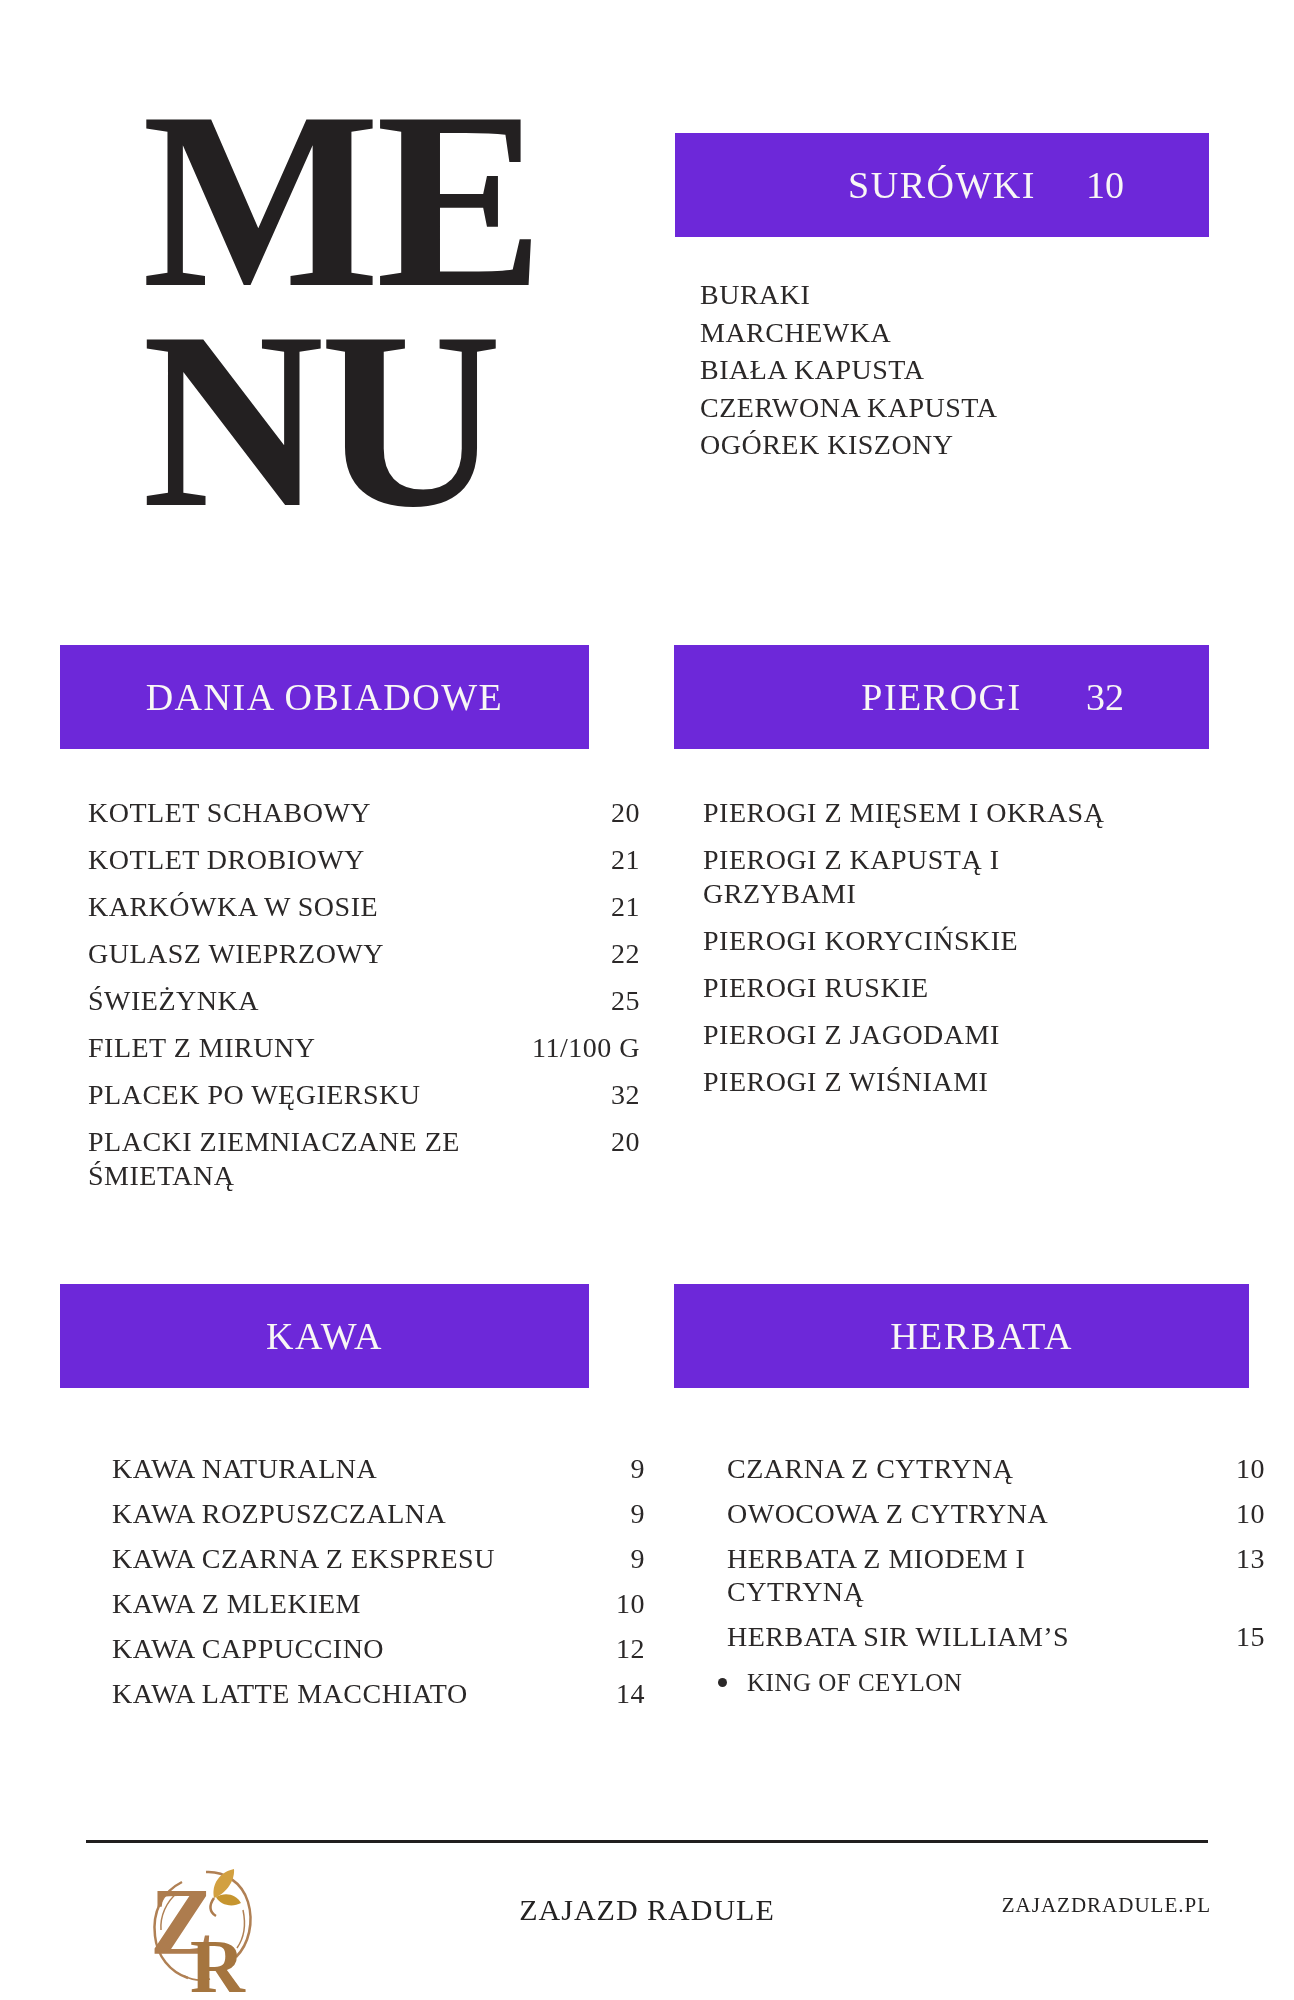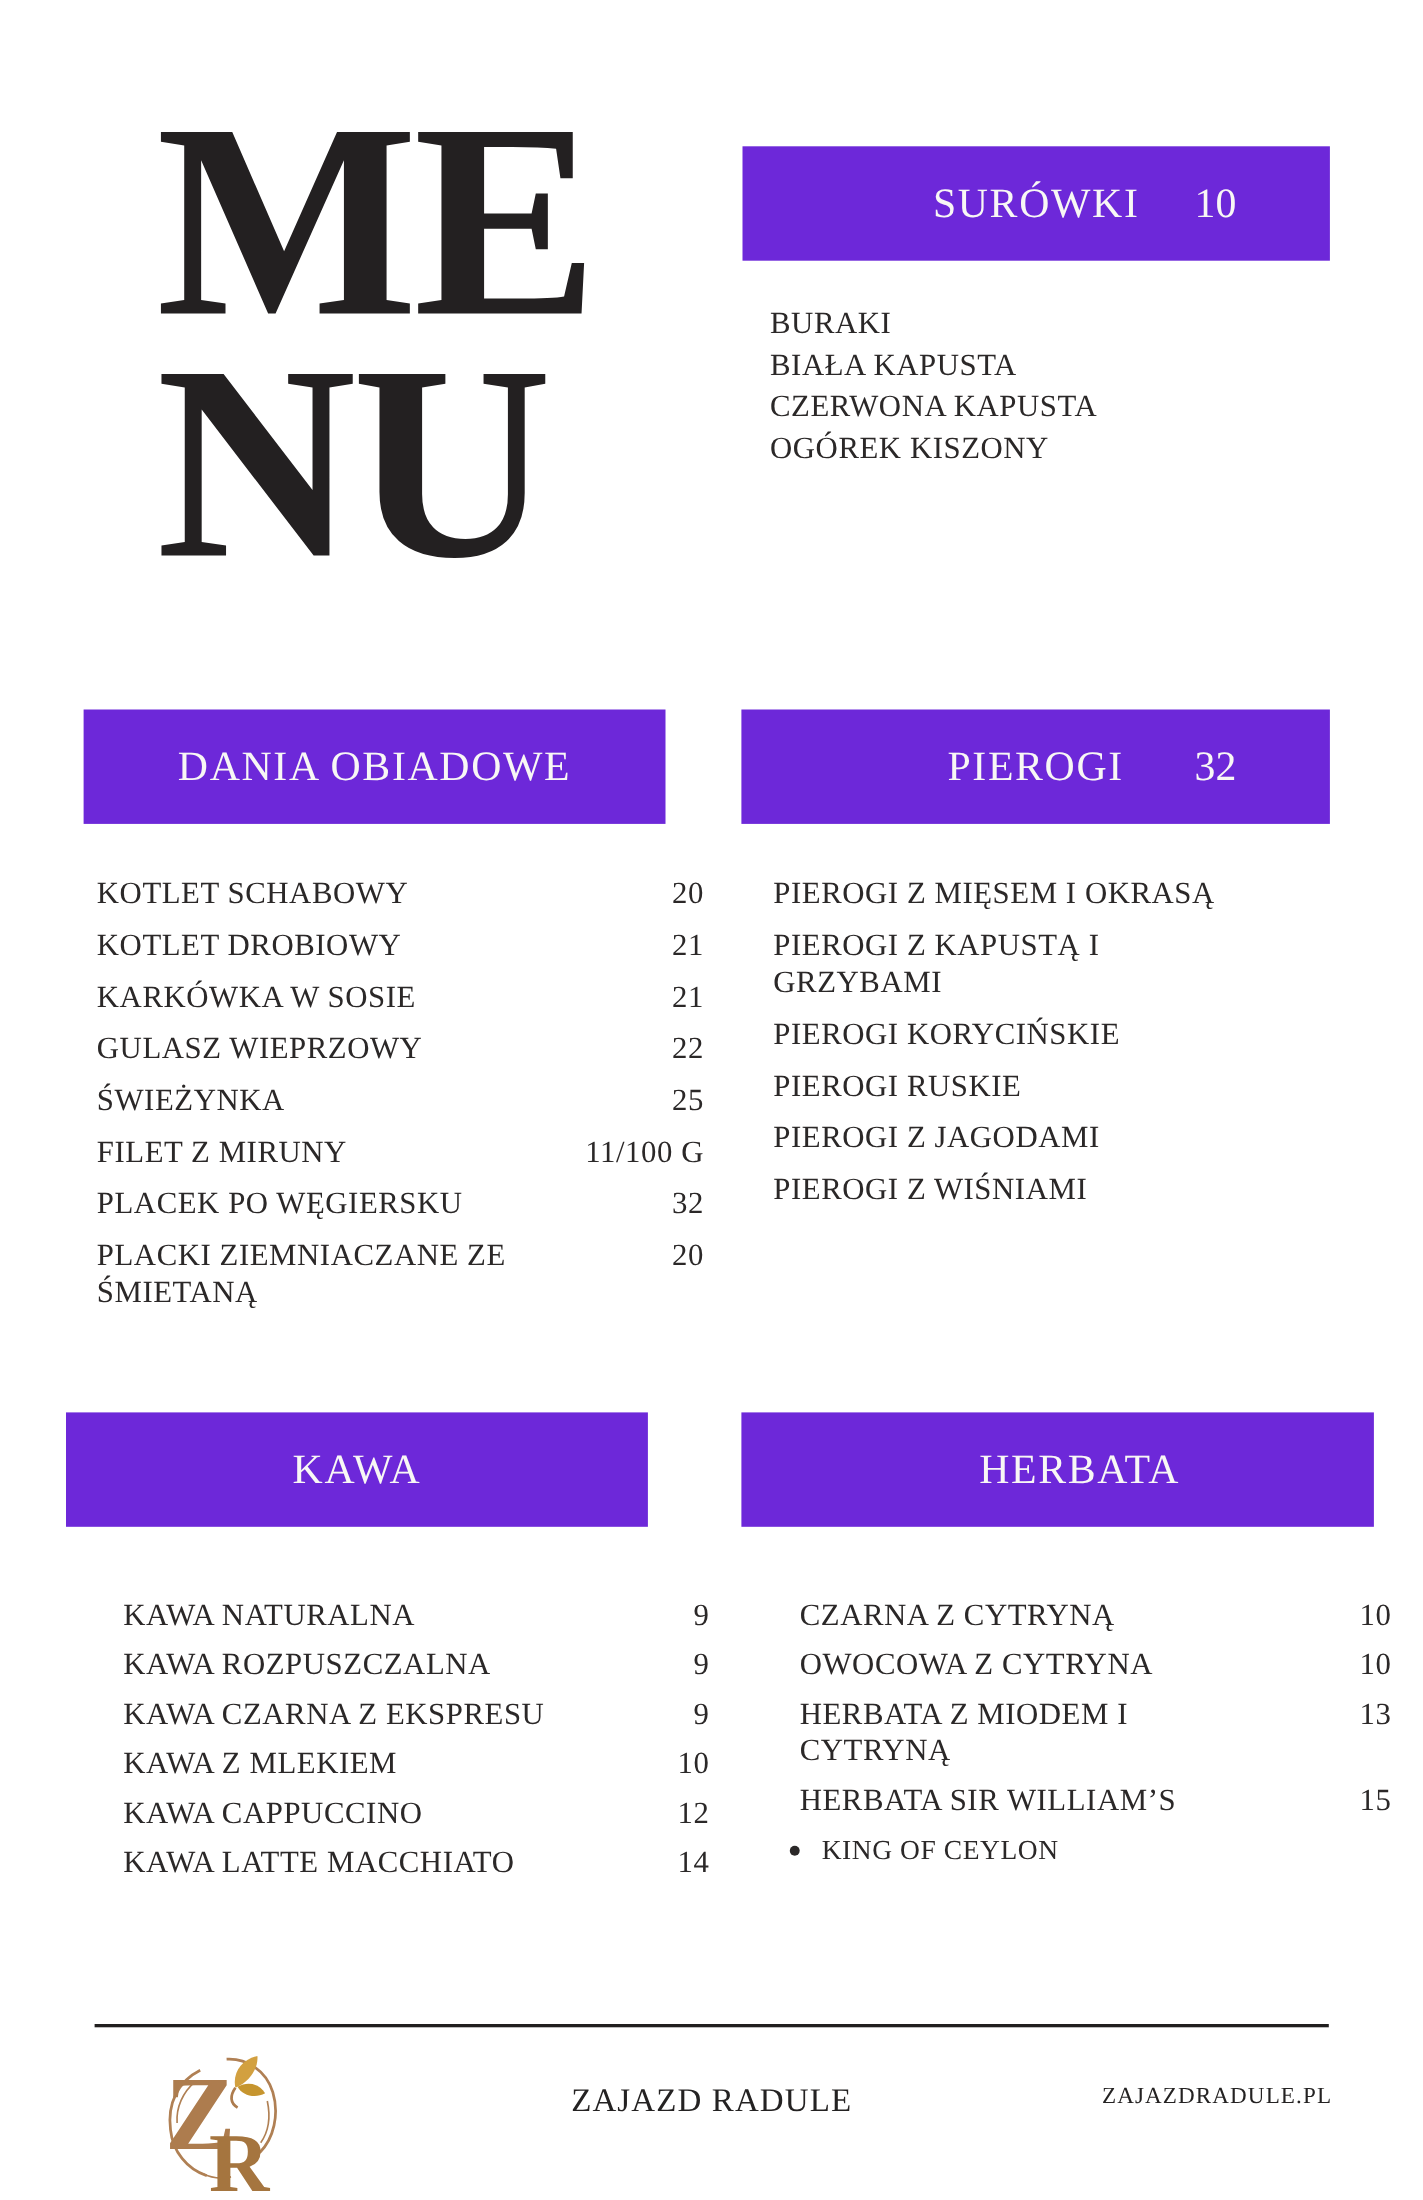--- a/index.html
+++ b/index.html
@@ -19,21 +19,21 @@
   .banner{
     position:absolute;height:104px;background:#6d28d9;color:#f8f7f5;
     display:flex;align-items:center;justify-content:center;
     font-size:38px;letter-spacing:1.5px;
   }
   .banner .bprice{
     position:absolute;right:85px;top:0;height:104px;
     display:flex;align-items:center;font-size:38px;letter-spacing:0;
   }
   #banner-surowki{left:675px;top:133px;width:534px;}
-  #banner-dania  {left:76px; top:645px;width:529px;}
+  #banner-dania  {left:60px; top:645px;width:529px;}
   #banner-pierogi{left:674px;top:645px;width:535px;}
   #banner-kawa   {left:60px; top:1284px;width:529px;}
   #banner-herbata{left:674px;top:1284px;width:535px;padding-left:40px;}
   
   .plain-list{
     position:absolute;left:700px;top:276px;
     font-size:28px;line-height:37.5px;letter-spacing:0.5px;
   }
   
   .price-list{position:absolute;}
@@ -70,20 +70,21 @@
 
 <div class="menu-title">ME
 NU</div>
 
 <div class="banner" id="banner-surowki">
   <span>SURÓWKI</span>
   <span class="bprice">10</span>
 </div>
 <div class="plain-list">
   <div>BURAKI</div>
+  <div>MARCHEWKA</div>
   <div>BIAŁA KAPUSTA</div>
   <div>CZERWONA KAPUSTA</div>
   <div>OGÓREK KISZONY</div>
 </div>
 
 <div class="banner" id="banner-dania">
   <span>DANIA OBIADOWE</span>
 </div>
 <div class="price-list" id="list-dania">
   <div class="mrow">

